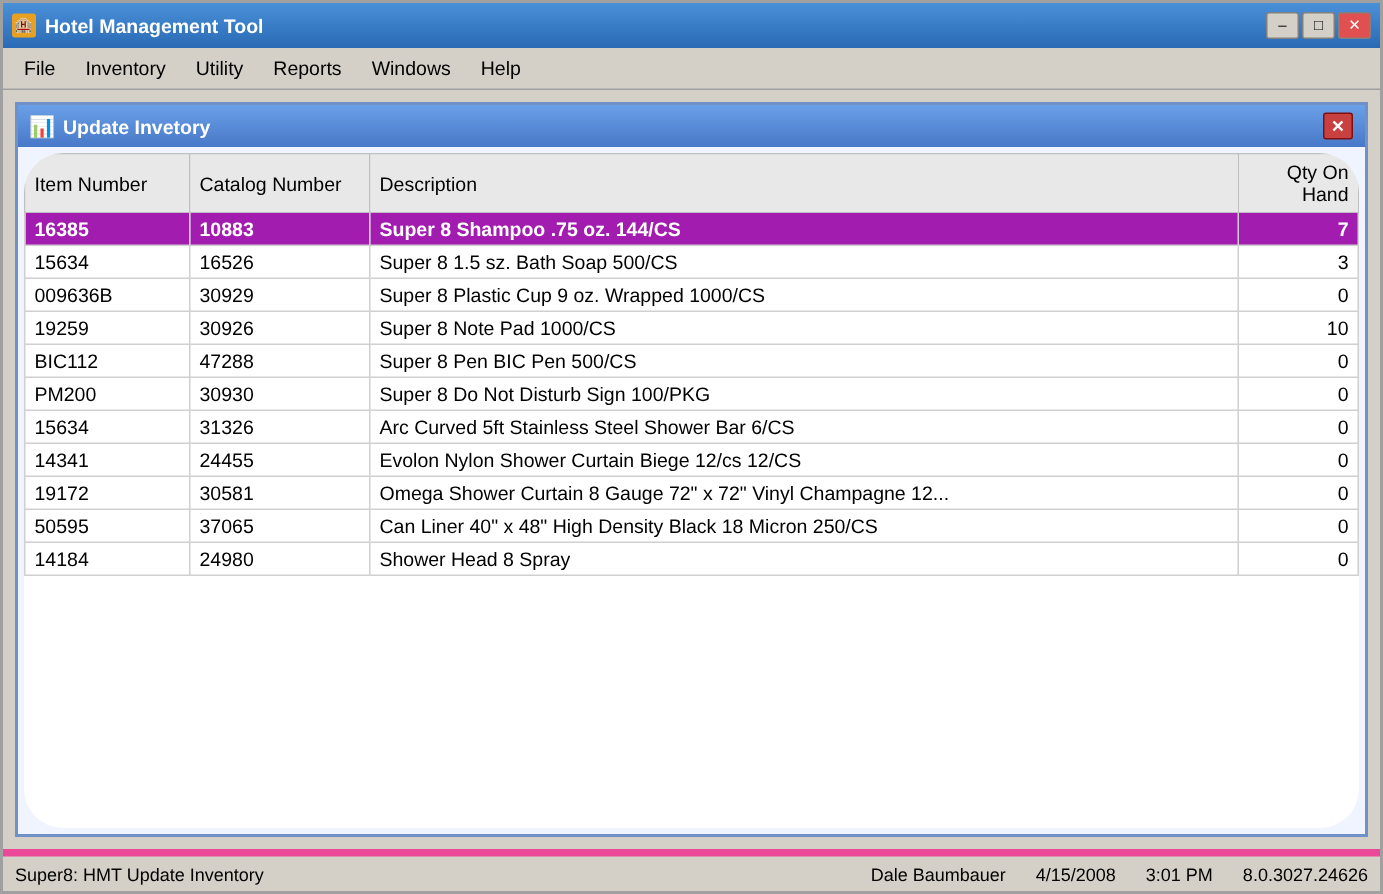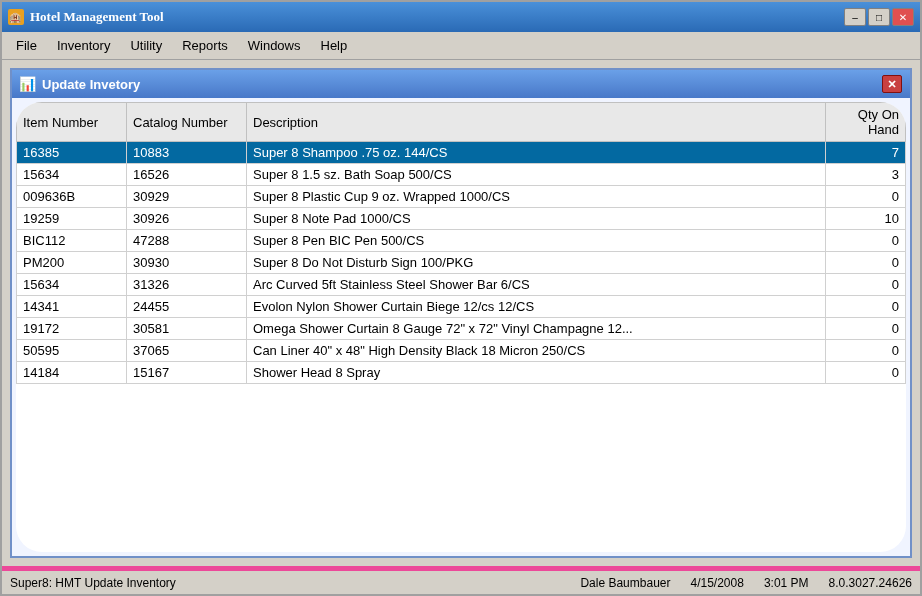--- a/index.html
+++ b/index.html
@@ -47,21 +47,20 @@
       align-items: center;
       justify-content: center;
       font-size: 10px;
       color: white;
     }
 
     .title-bar-text {
       color: white;
       font-size: 13px;
       font-weight: bold;
-      font-family: Liberation Serif, serif;
     }
 
     .title-bar-buttons {
       display: flex;
       gap: 2px;
     }
 
     .title-btn {
       width: 22px;
       height: 18px;
@@ -206,22 +205,23 @@
 
     tbody tr:nth-child(odd) {
       background: white;
     }
 
     tbody tr:nth-child(even) {
       background: white;
     }
 
     tbody tr.selected {
-      background: #0369a1;
+      background: #a21caf;
       color: white;
+      font-weight: bold;
     }
 
     tbody tr td {
       border: 1px solid #d0d0d0;
       padding: 3px 6px;
     }
 
     .col-item { width: 110px; }
     .col-catalog { width: 120px; }
     .col-desc { }
@@ -372,21 +372,21 @@
                   <td class="col-qty qty">0</td>
                 </tr>
                 <tr>
                   <td class="col-item">50595</td>
                   <td class="col-catalog">37065</td>
                   <td class="col-desc">Can Liner 40" x 48" High Density Black 18 Micron   250/CS</td>
                   <td class="col-qty qty">0</td>
                 </tr>
                 <tr>
                   <td class="col-item">14184</td>
-                  <td class="col-catalog">15167</td>
+                  <td class="col-catalog">24980</td>
                   <td class="col-desc">Shower Head 8 Spray</td>
                   <td class="col-qty qty">0</td>
                 </tr>
               </tbody>
           </table>
         </div>
       </div>
     </div>
   </div>
 

